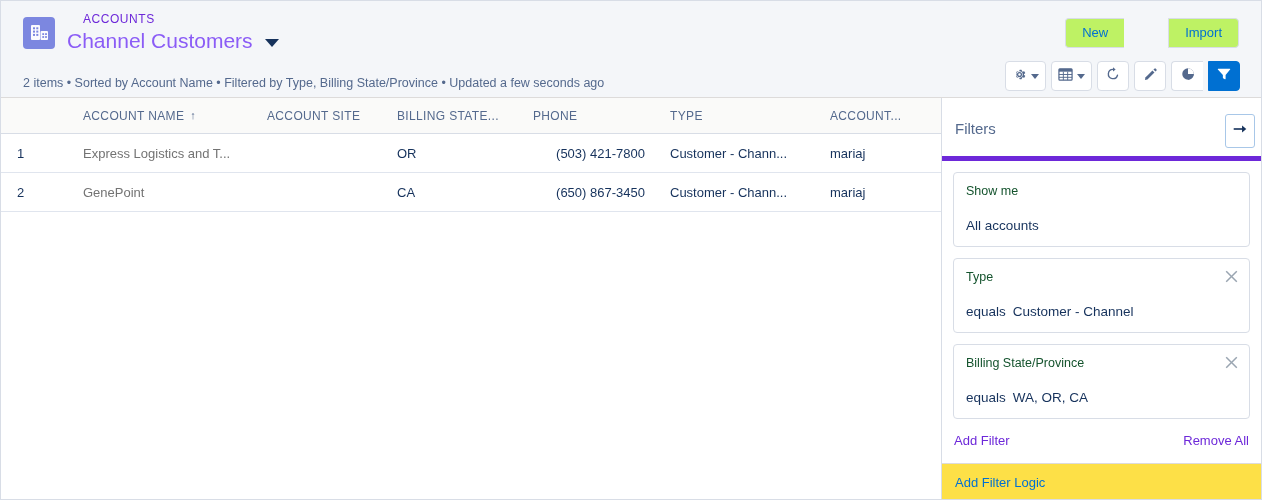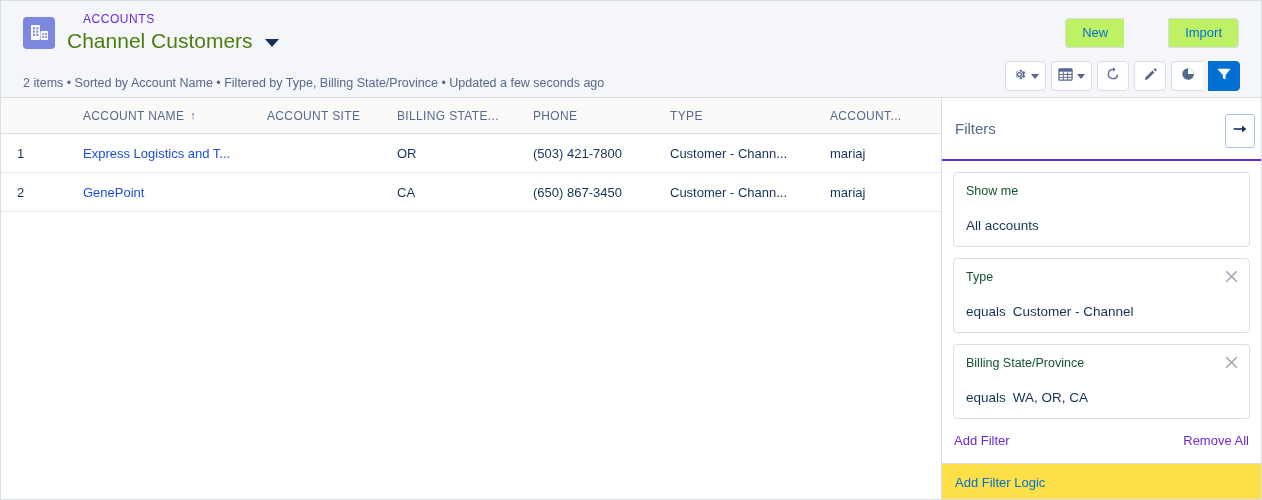--- a/index.html
+++ b/index.html
@@ -56,21 +56,21 @@
     margin: 0 0 2px 16px;
   }
   .title-row {
     display: flex;
     align-items: center;
     gap: 12px;
   }
   .title {
     font-size: 21px;
     line-height: 26px;
-    color: #4d7c0f;
+    color: #8b5cf6;
     font-weight: 400;
     white-space: nowrap;
   }
   .title-caret {
     width: 0; height: 0;
     border-left: 7px solid transparent;
     border-right: 7px solid transparent;
     border-top: 8px solid #16325c;
     margin-top: 4px;
     cursor: pointer;
@@ -190,54 +190,54 @@
     border-bottom: 1px solid #e0e5ee;
     padding: 0;
     vertical-align: middle;
     white-space: nowrap;
     overflow: hidden;
   }
   .c-num  { width: 46px;  padding-left: 16px !important; color:#54698d; font-size:13px; }
   .c-name { width: 182px; padding-left: 20px !important; }
   .c-site { width: 128px; padding-left: 2px !important; }
   .c-state{ width: 134px; padding-left: 2px !important; }
-  .c-phone{ width: 135px; padding-left: 2px !important; }
+  .c-phone{ width: 135px; padding-left: 2px !important; text-align: center; }
   .c-type { width: 158px; padding-left: 2px !important; }
   .c-owner{ width: 110px; padding-left: 2px !important; }
   .c-act  { width: 48px; }
   th.c-num { color:#54698d; }
   .sort-arrow {
     display: inline-block;
     margin-left: 6px;
     color: #54698d;
     font-size: 11px;
     position: relative;
     top: -1px;
   }
   a.rec-link {
-    color: #1d4ed8;
+    color: #737373;
     text-decoration: none;
     font-size: 13px;
     cursor: pointer;
   }
 
   
   .filters-panel {
     position: absolute;
     left: 941px; top: 97px;
     width: 319px;
     height: 402px;
     background: #ffffff;
     box-sizing: border-box;
     overflow: hidden;
   }
   .fp-header {
     position: relative;
     height: 63px;
-    border-bottom: 2px solid #6d28d9;
+    border-bottom: 5px solid #6d28d9;
     box-sizing: border-box;
   }
   .fp-title {
     position: absolute;
     left: 13px; top: 22px;
     font-size: 15px;
     color: #54698d;
   }
   .collapse-btn {
     position: absolute;

